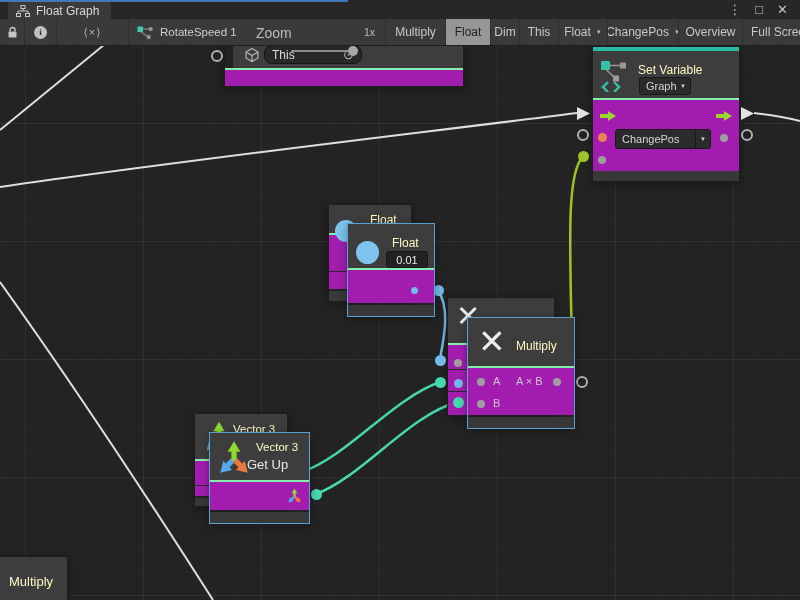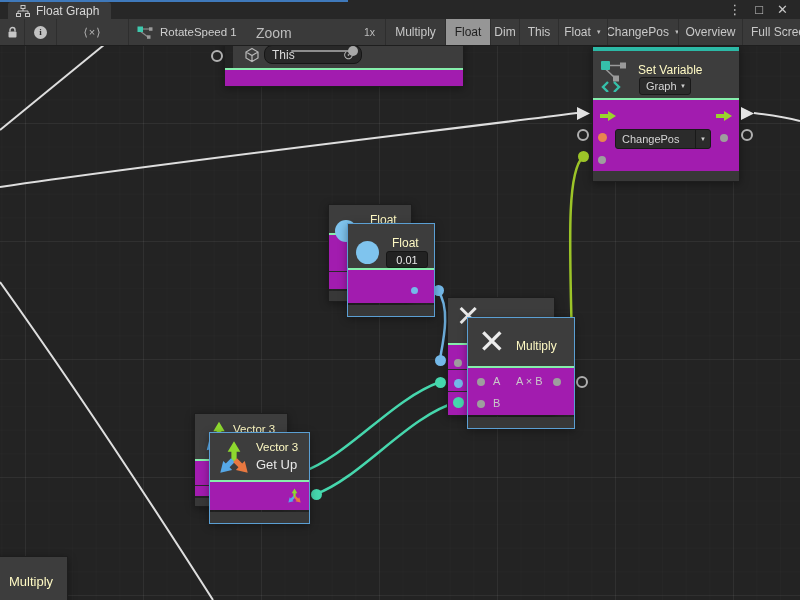--- a/index.html
+++ b/index.html
@@ -245,21 +245,21 @@
       </div>
     <div class="n-foot" style="height:8px;"></div>
   </div>
 
   <div class="node sel" style="left:209px;top:432px;width:99px;">
     <div class="n-main" style="height:47px;">
       <svg style="position:absolute;left:5px;top:5px;" width="38" height="38">
           <use href="#v3arrows"></use>
         </svg>
       <div class="ntitle" style="left:46px;top:8px;font-size:11.5px;">Vector 3</div>
-      <div class="nsub" style="left:46px;top:24px;text-align:right;">Get Up</div>
+      <div class="nsub" style="left:37px;top:24px;text-align:right;">Get Up</div>
     </div>
     <div class="n-body" style="height:28px;">
       <svg style="position:absolute;right:6px;top:5px;" width="17" height="17">
           <use href="#v3arrows"></use>
         </svg>
     </div>
     <div class="n-foot" style="height:11px;"></div>
   </div>
   <div class="bulb c-teal" style="left:311px;top:489px;"></div>
 

